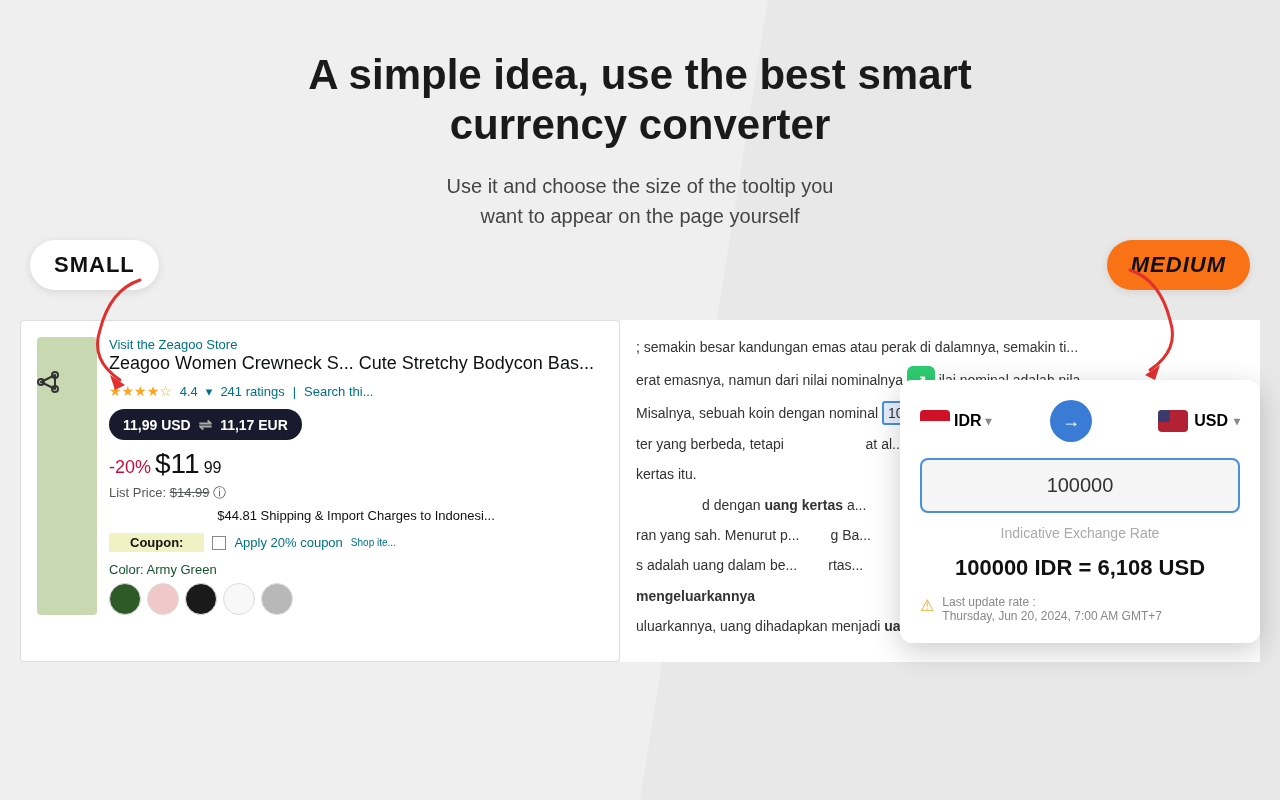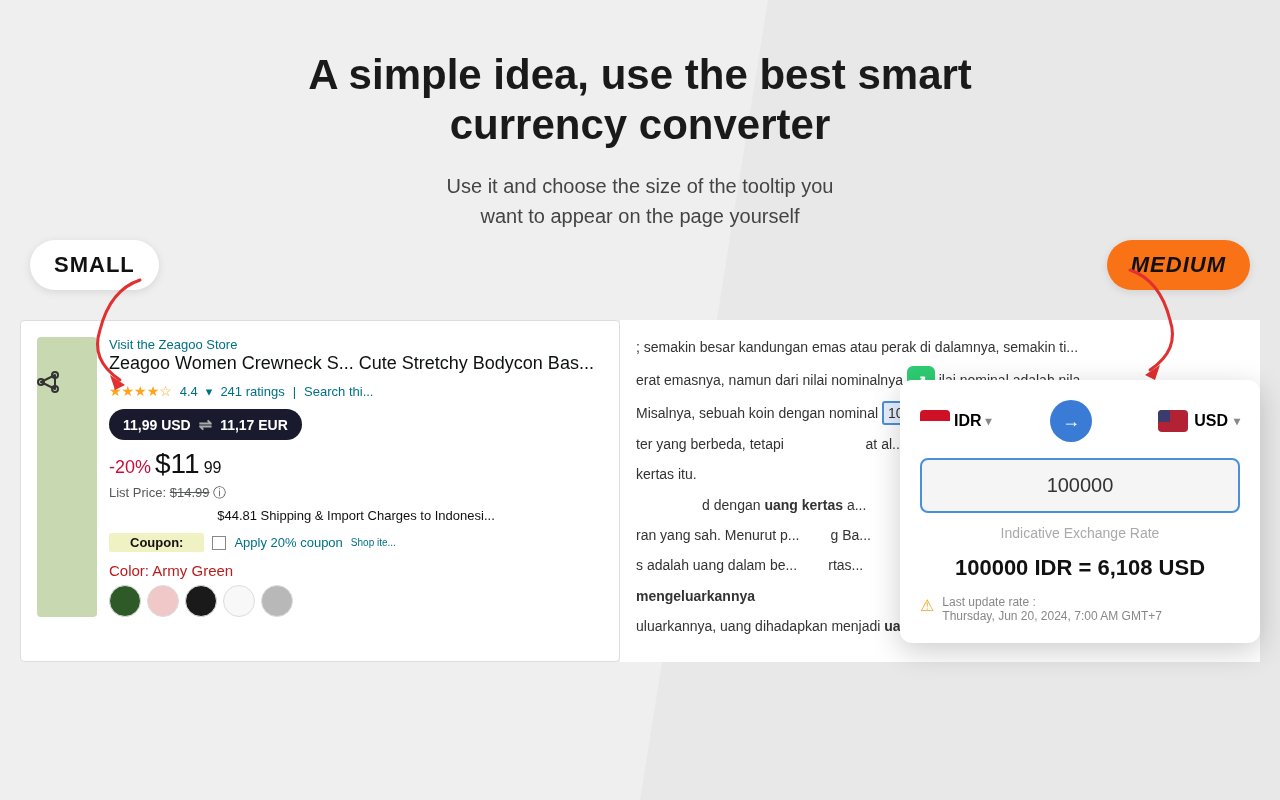--- a/index.html
+++ b/index.html
@@ -234,22 +234,22 @@
       font-size: 13px;
     }
 
     .shop-ite {
       color: #007185;
       font-size: 10px;
     }
 
     .color-row {
       margin-top: 10px;
-      font-size: 15px;
-      color: #b91c1c;
+      font-size: 13px;
+      color: #14532d;
       margin-bottom: 5px;
     }
 
     .color-swatches {
       display: flex;
       gap: 6px;
       margin-top: 6px;
     }
 
     .swatch {

